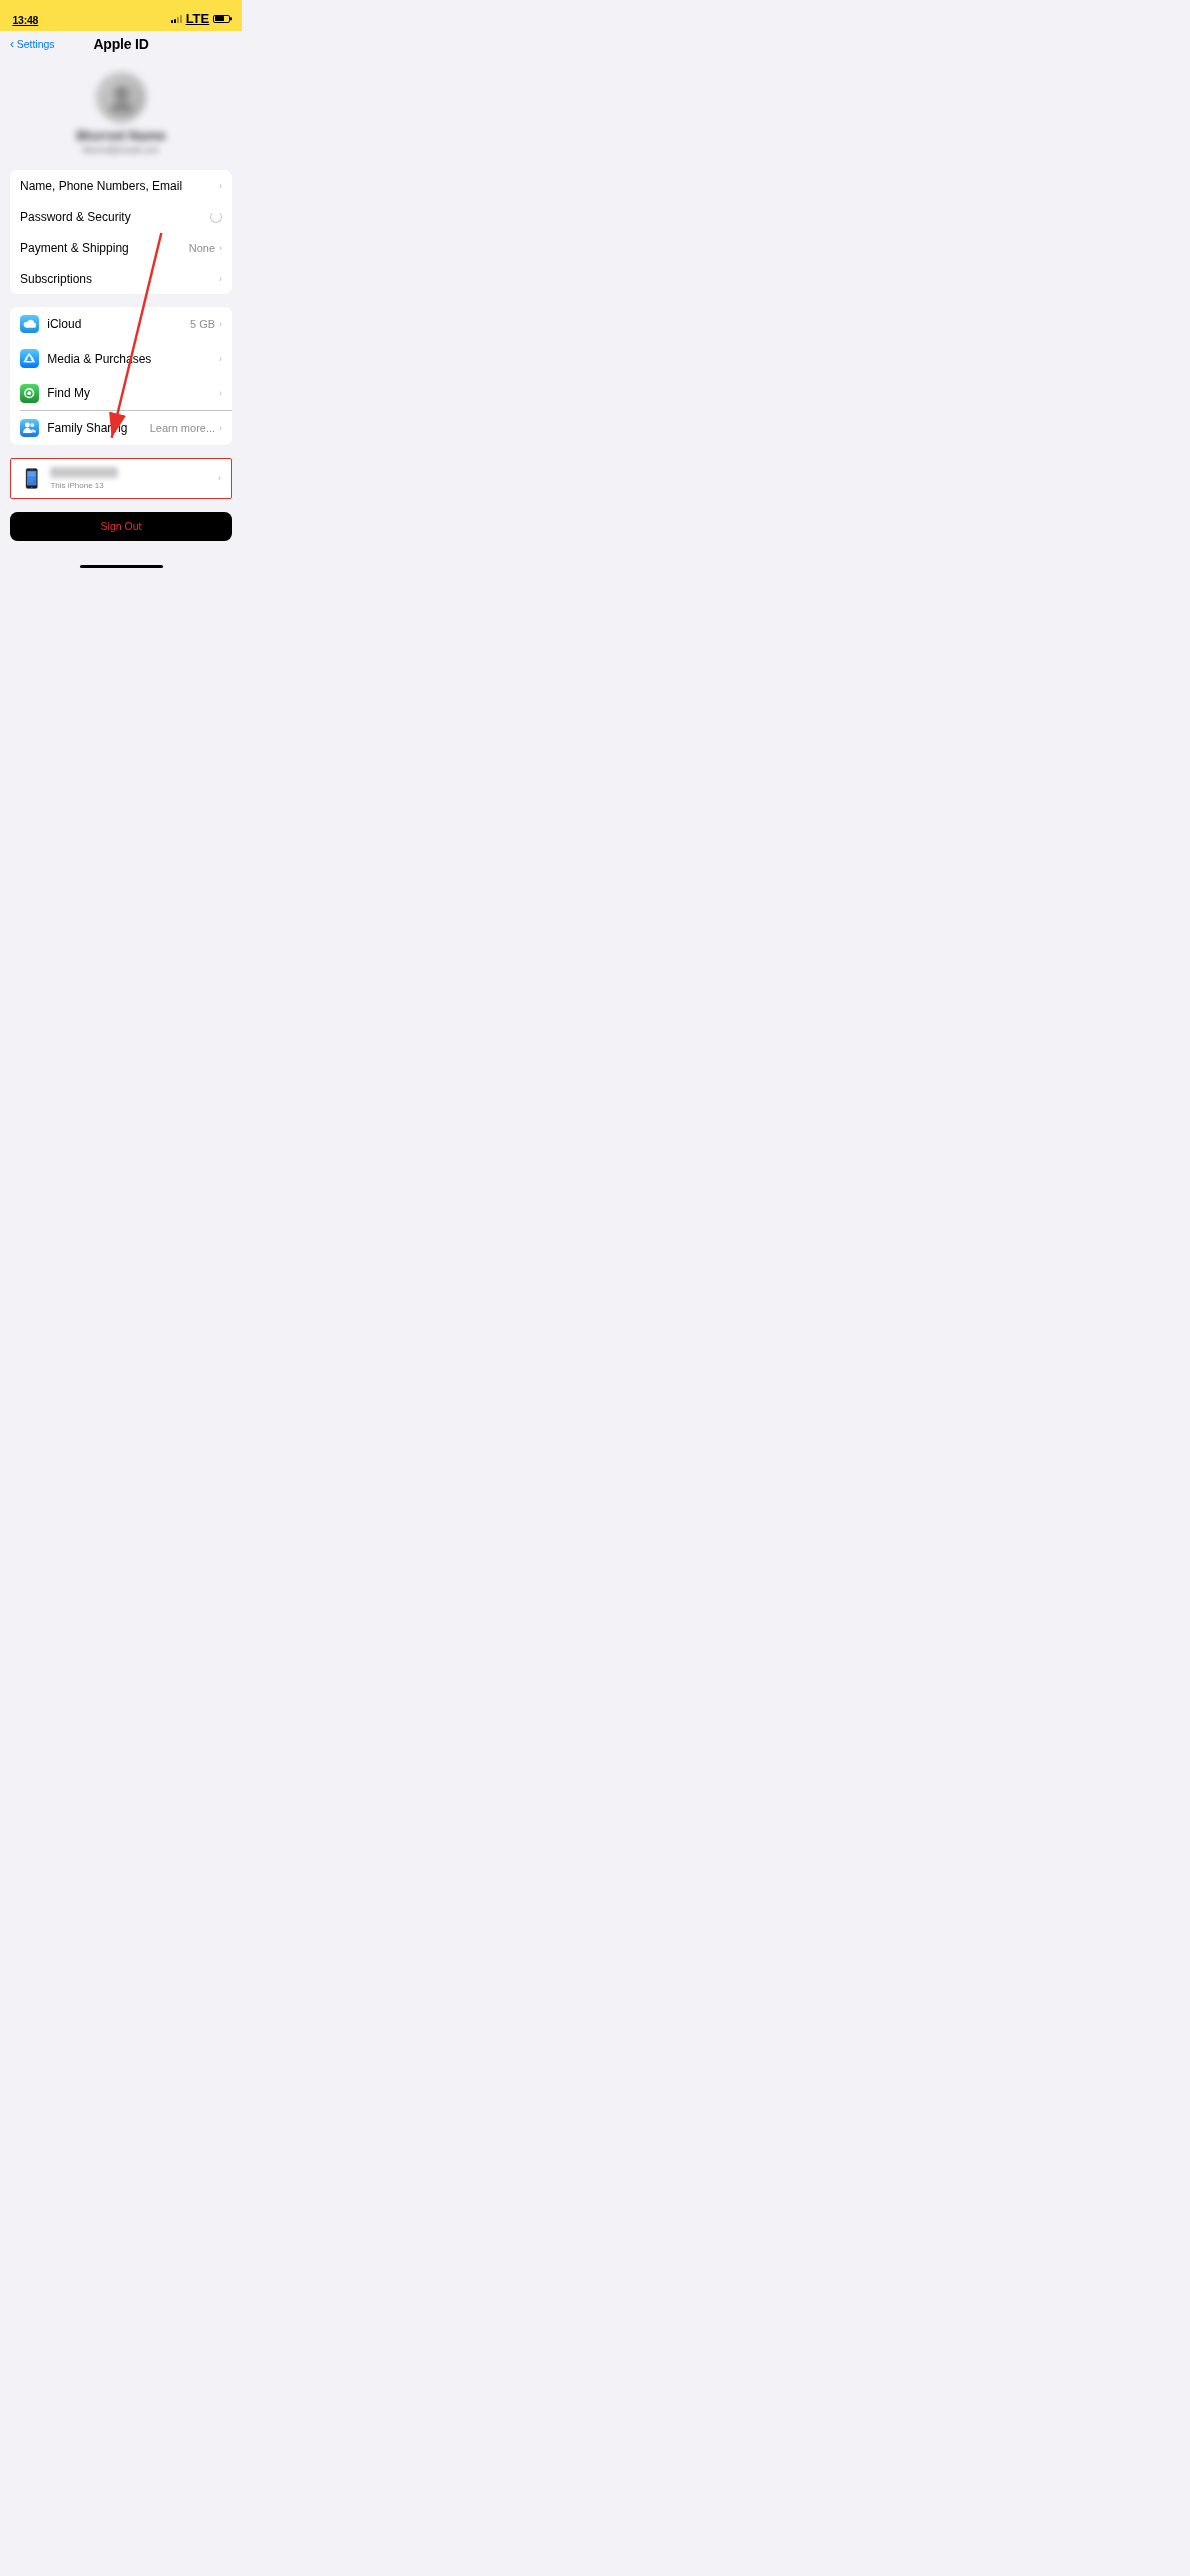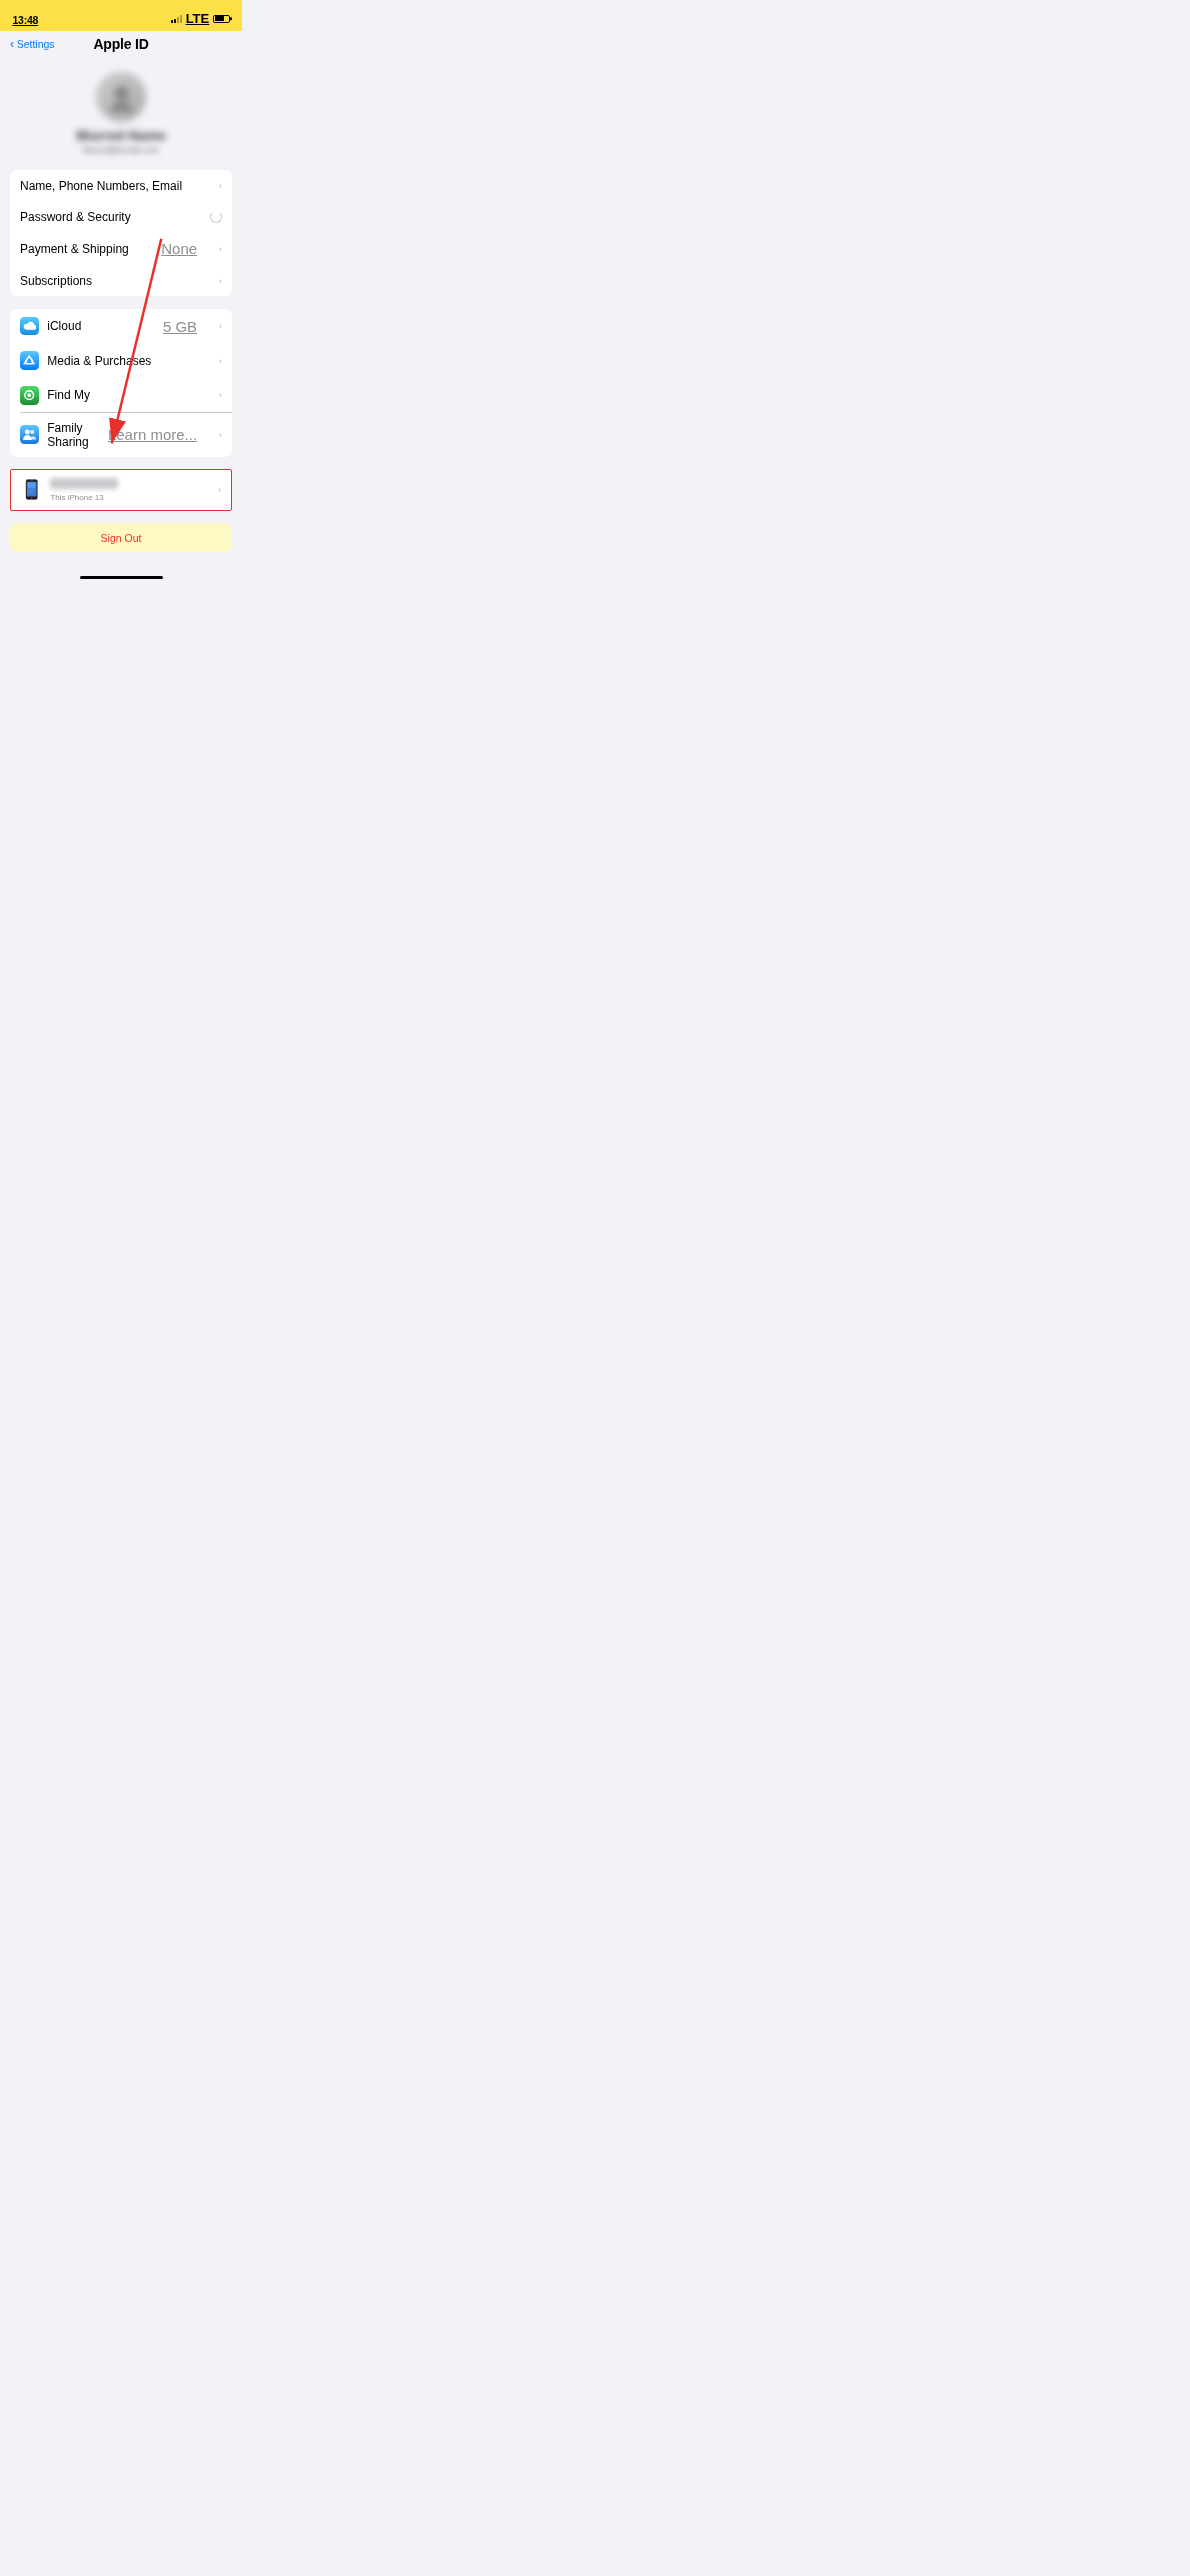--- a/index.html
+++ b/index.html
@@ -204,24 +204,23 @@
       flex-shrink: 0;
     }
 
     .settings-row-label {
       flex: 1;
       font-size: 12px;
       color: #000;
     }
 
     .settings-row-value {
-      font-size: 15px;
+      font-size: 11px;
       color: #8e8e93;
-      margin-right: 22px;
-      text-decoration: underline;
+      margin-right: 4px;
     }
 
     .chevron-right {
       color: #c7c7cc;
       font-size: 8.7px;
       font-weight: 600;
     }
 
     .loading-spinner {
       width: 12.4px;
@@ -299,21 +298,21 @@
       gap: 1.2px;
     }
 
     .device-subtitle {
       font-size: 8px;
       color: #8e8e93;
     }
 
     
     .sign-out-group {
-      background: #fef9c3;
+      background: #000000;
       border-radius: 7.4px;
       margin: 0 10px 18.6px;
       overflow: hidden;
     }
 
     .sign-out-row {
       display: flex;
       align-items: center;
       justify-content: center;
       padding: 8.7px 10px;

